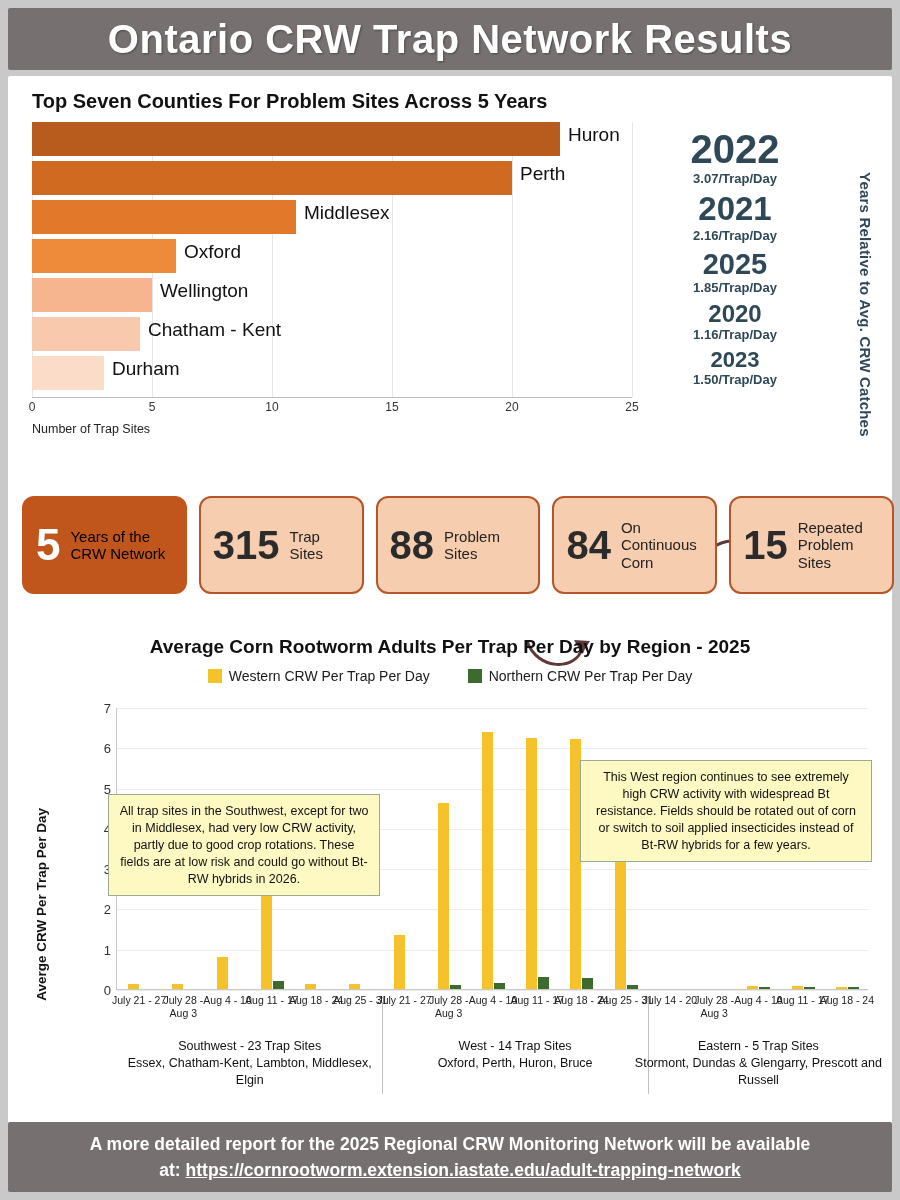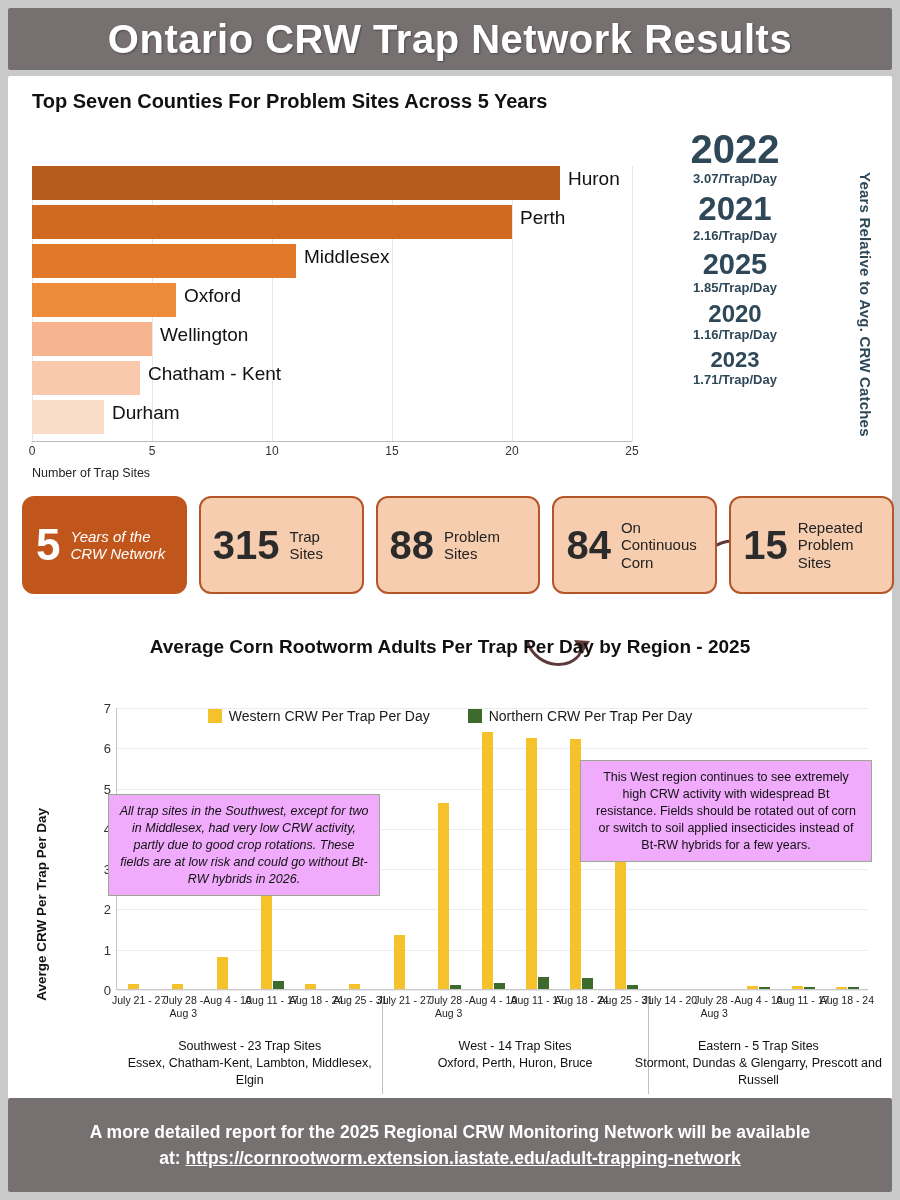--- a/index.html
+++ b/index.html
@@ -37,21 +37,21 @@
     position:relative;
     border-radius:2px;
   }
 
   
   .county-title {
     position:absolute; left:24px; top:14px;
     font-size:20px; font-weight:bold; color:#111;
   }
   .county-chart {
-    position:absolute; left:24px; top:46px; width:610px; height:360px;margin-top:44px;
+    position:absolute; left:24px; top:46px; width:610px; height:360px;
   }
   .bars { position:relative; height:275px; width:610px; }
   .bar-row { position:relative; height:34px; margin-bottom:5px; }
   .bar {
     position:absolute; left:0; top:0; height:34px;
     border-radius:0;
   }
   .bar-label {
     position:absolute; top:2px;
     font-size:19px; color:#111; white-space:nowrap;
@@ -89,34 +89,34 @@
     position:absolute; left:14px; top:420px; width:872px; height:98px;
     display:flex; gap:12px;
   }
   .stat {
     flex:1; border:2px solid #b4562a; border-radius:12px;
     display:flex; align-items:center; padding:0 12px; gap:10px;
     background:#f7cdb0;
   }
   .stat.first { background:#c1561c; border-color:#c1561c; }
   .stat.first .stat-num { color:#ffffff; font-size:44px; }
-  .stat.first .stat-text { color:#ffffff;font-style:italic; }
+  .stat.first .stat-text { color:#000000; }
   .stat-num { font-size:40px; font-weight:bold; color:#2b2b2b; line-height:1; }
   .stat-text { font-size:15px; color:#222; line-height:1.15; }
 
   .arrow-svg { position:absolute; left:14px; top:400px; width:872px; height:190px; pointer-events:none; }
 
   
   .lower-title {
     position:absolute; left:0; right:0; top:560px;
     text-align:center; font-size:19px; font-weight:bold; color:#111;
   }
   .legend {
     position:absolute; left:0; right:0; top:592px;
-    display:flex; justify-content:center; gap:38px; font-size:14px;margin-top:40px;
+    display:flex; justify-content:center; gap:38px; font-size:14px;
   }
   .legend-item { display:flex; align-items:center; gap:7px; }
   .swatch { width:14px; height:14px; display:inline-block; }
 
   .lower-chart { position:absolute; left:30px; top:622px; width:840px; height:410px; }
   .ylabel {
     position:absolute; left:-4px; top:110px;
     writing-mode:vertical-rl; transform:rotate(180deg);
     font-size:13.5px; font-weight:bold; color:#111;
   }
@@ -138,33 +138,33 @@
   .region-sep { position:absolute; top:294px; width:1px; background:#c0c0c0; height:92px; }
   .region-label {
     position:absolute; top:330px; text-align:center; font-size:12.5px;
     color:#111; line-height:1.35; transform:translateX(-50%); width:270px;
   }
   .region-label .rname { font-weight:normal; }
 
   
   .callout {
     position:absolute;
-    background:#f0abfc;
+    background:#fef9c3;
     border:1px solid #9aaa92;
     font-size:12.5px;
     line-height:1.35;
     color:#111;
     padding:8px 10px;
     text-align:center;
   }
 
   
   .footer {
     position:absolute; left:8px; right:8px; bottom:8px;
-    height:94px; background:#767070; border-radius:2px;
+    height:70px; background:#767070; border-radius:2px;
     display:flex; flex-direction:column; align-items:center; justify-content:center;
     color:#fff; font-weight:bold; font-size:17.5px; line-height:1.5; text-align:center;
   }
   .footer a { color:#fff; text-decoration:underline; }
 </style>
 </head>
 <body>
 
 <div class="page">
 
@@ -236,21 +236,21 @@
         <div class="year-block y2">
           <div class="year-num">2025</div>
           <div class="year-sub">1.85/Trap/Day</div>
         </div>
         <div class="year-block y3">
           <div class="year-num">2020</div>
           <div class="year-sub">1.16/Trap/Day</div>
         </div>
         <div class="year-block y4">
           <div class="year-num">2023</div>
-          <div class="year-sub">1.71/Trap/Day</div>
+          <div class="year-sub">1.50/Trap/Day</div>
         </div>
       </div>
     <div class="years-side-label">Years Relative to Avg. CRW Catches</div>
 
     <svg class="arrow-svg" viewBox="0 0 872 190">
       <path d="M505 165 C 515 195, 555 195, 560 172" fill="none" stroke="#5e3a3a" stroke-width="3"></path>
       <polygon points="560,178 552,164 568,165" fill="#5e3a3a"></polygon>
       <path d="M678 88 C 690 58, 730 58, 740 84" fill="none" stroke="#5e3a3a" stroke-width="3"></path>
       <polygon points="740,78 732,92 748,93" fill="#5e3a3a"></polygon>
     </svg>
@@ -360,21 +360,21 @@
             <div>Oxford, Perth, Huron, Bruce</div>
           </div>
           <div class="region-sep" style="left: 530.824px;"></div>
           <div class="region-label" style="left: 641.412px;">
             <div class="rname">Eastern -  5 Trap Sites</div>
             <div>Stormont, Dundas &amp; Glengarry, Prescott and Russell</div>
           </div>
         </div>
     </div>
 
-    <div class="callout" style="left:100px; top:718px; width:272px;font-style:italic;">
+    <div class="callout" style="left:100px; top:718px; width:272px;">
       <span>All trap sites in the Southwest, except for two in Middlesex, had very low CRW activity, partly due to good crop rotations. These fields are at low risk and could go without Bt-RW hybrids in 2026.</span>
     </div>
     <div class="callout" style="left:572px; top:684px; width:292px;">
       <span>This West region continues to see extremely high CRW activity with widespread Bt resistance. Fields should be rotated out of corn or switch to soil applied insecticides instead of Bt-RW hybrids for a few years.</span>
     </div>
 
   </div>
 
   <div class="footer">
     <div>A more detailed report for the 2025 Regional CRW Monitoring Network will be available</div>

